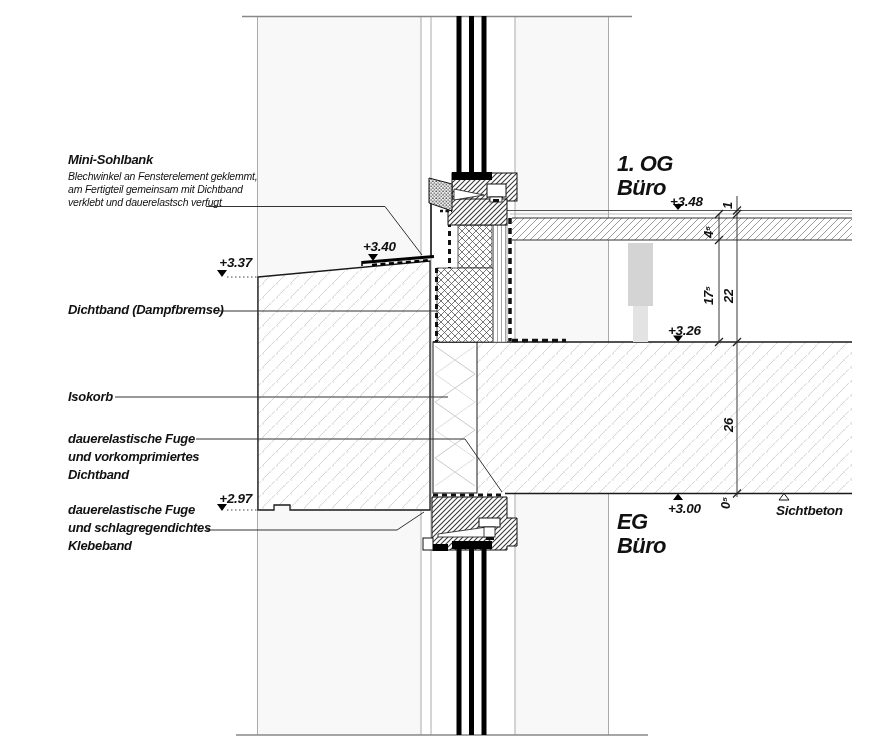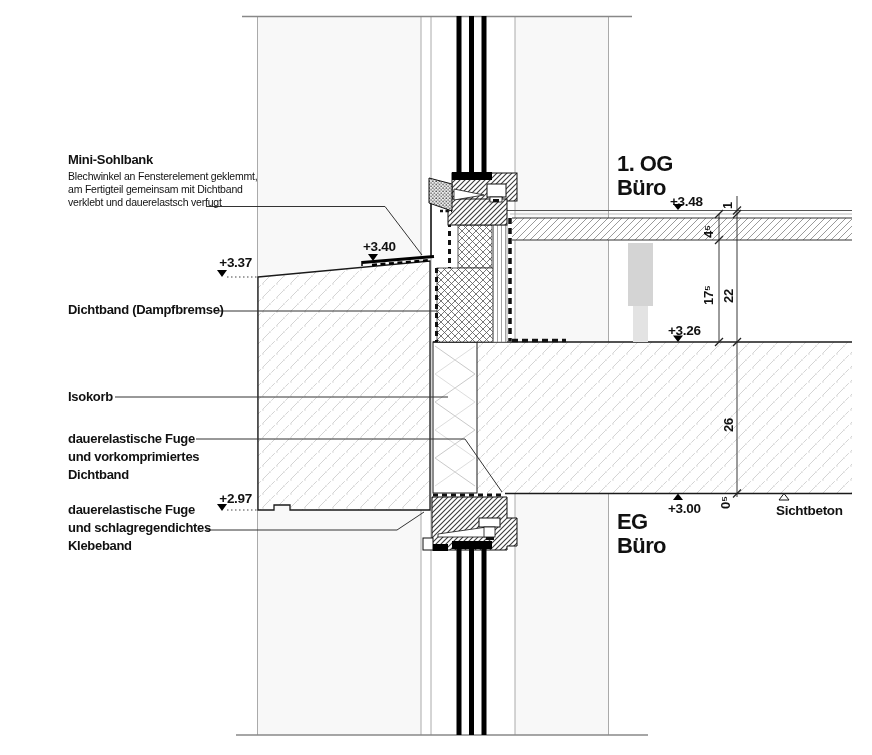--- a/index.html
+++ b/index.html
@@ -1,16 +1,16 @@
 <!DOCTYPE html>
 <html><head>
 <meta charset="utf-8">
 <style>
   html,body{margin:0;padding:0;background:#fff;}
-  .stage{position:relative;width:852px;height:755px;background:#fff;overflow:hidden;}
+  .stage{position:relative;width:852px;height:755px;background:#fff;overflow:hidden;font-style:italic;}
   svg{display:block;}
   text{fill:#111;}
   .lbl-b{font-family:"Liberation Sans",sans-serif;font-weight:bold;font-size:13px;letter-spacing:-0.3px;}
   .lbl-s{font-family:"Liberation Sans",sans-serif;font-weight:normal;font-size:10.5px;letter-spacing:-0.2px;}
   .elev{font-family:"Liberation Sans",sans-serif;font-weight:bold;font-size:13.5px;letter-spacing:-0.3px;}
   .dim{font-family:"Liberation Sans",sans-serif;font-weight:bold;font-size:13px;letter-spacing:-0.3px;}
   .room{font-family:"Liberation Sans",sans-serif;font-weight:bold;font-size:22px;letter-spacing:-0.6px;}
 </style>
 </head>
 <body>

